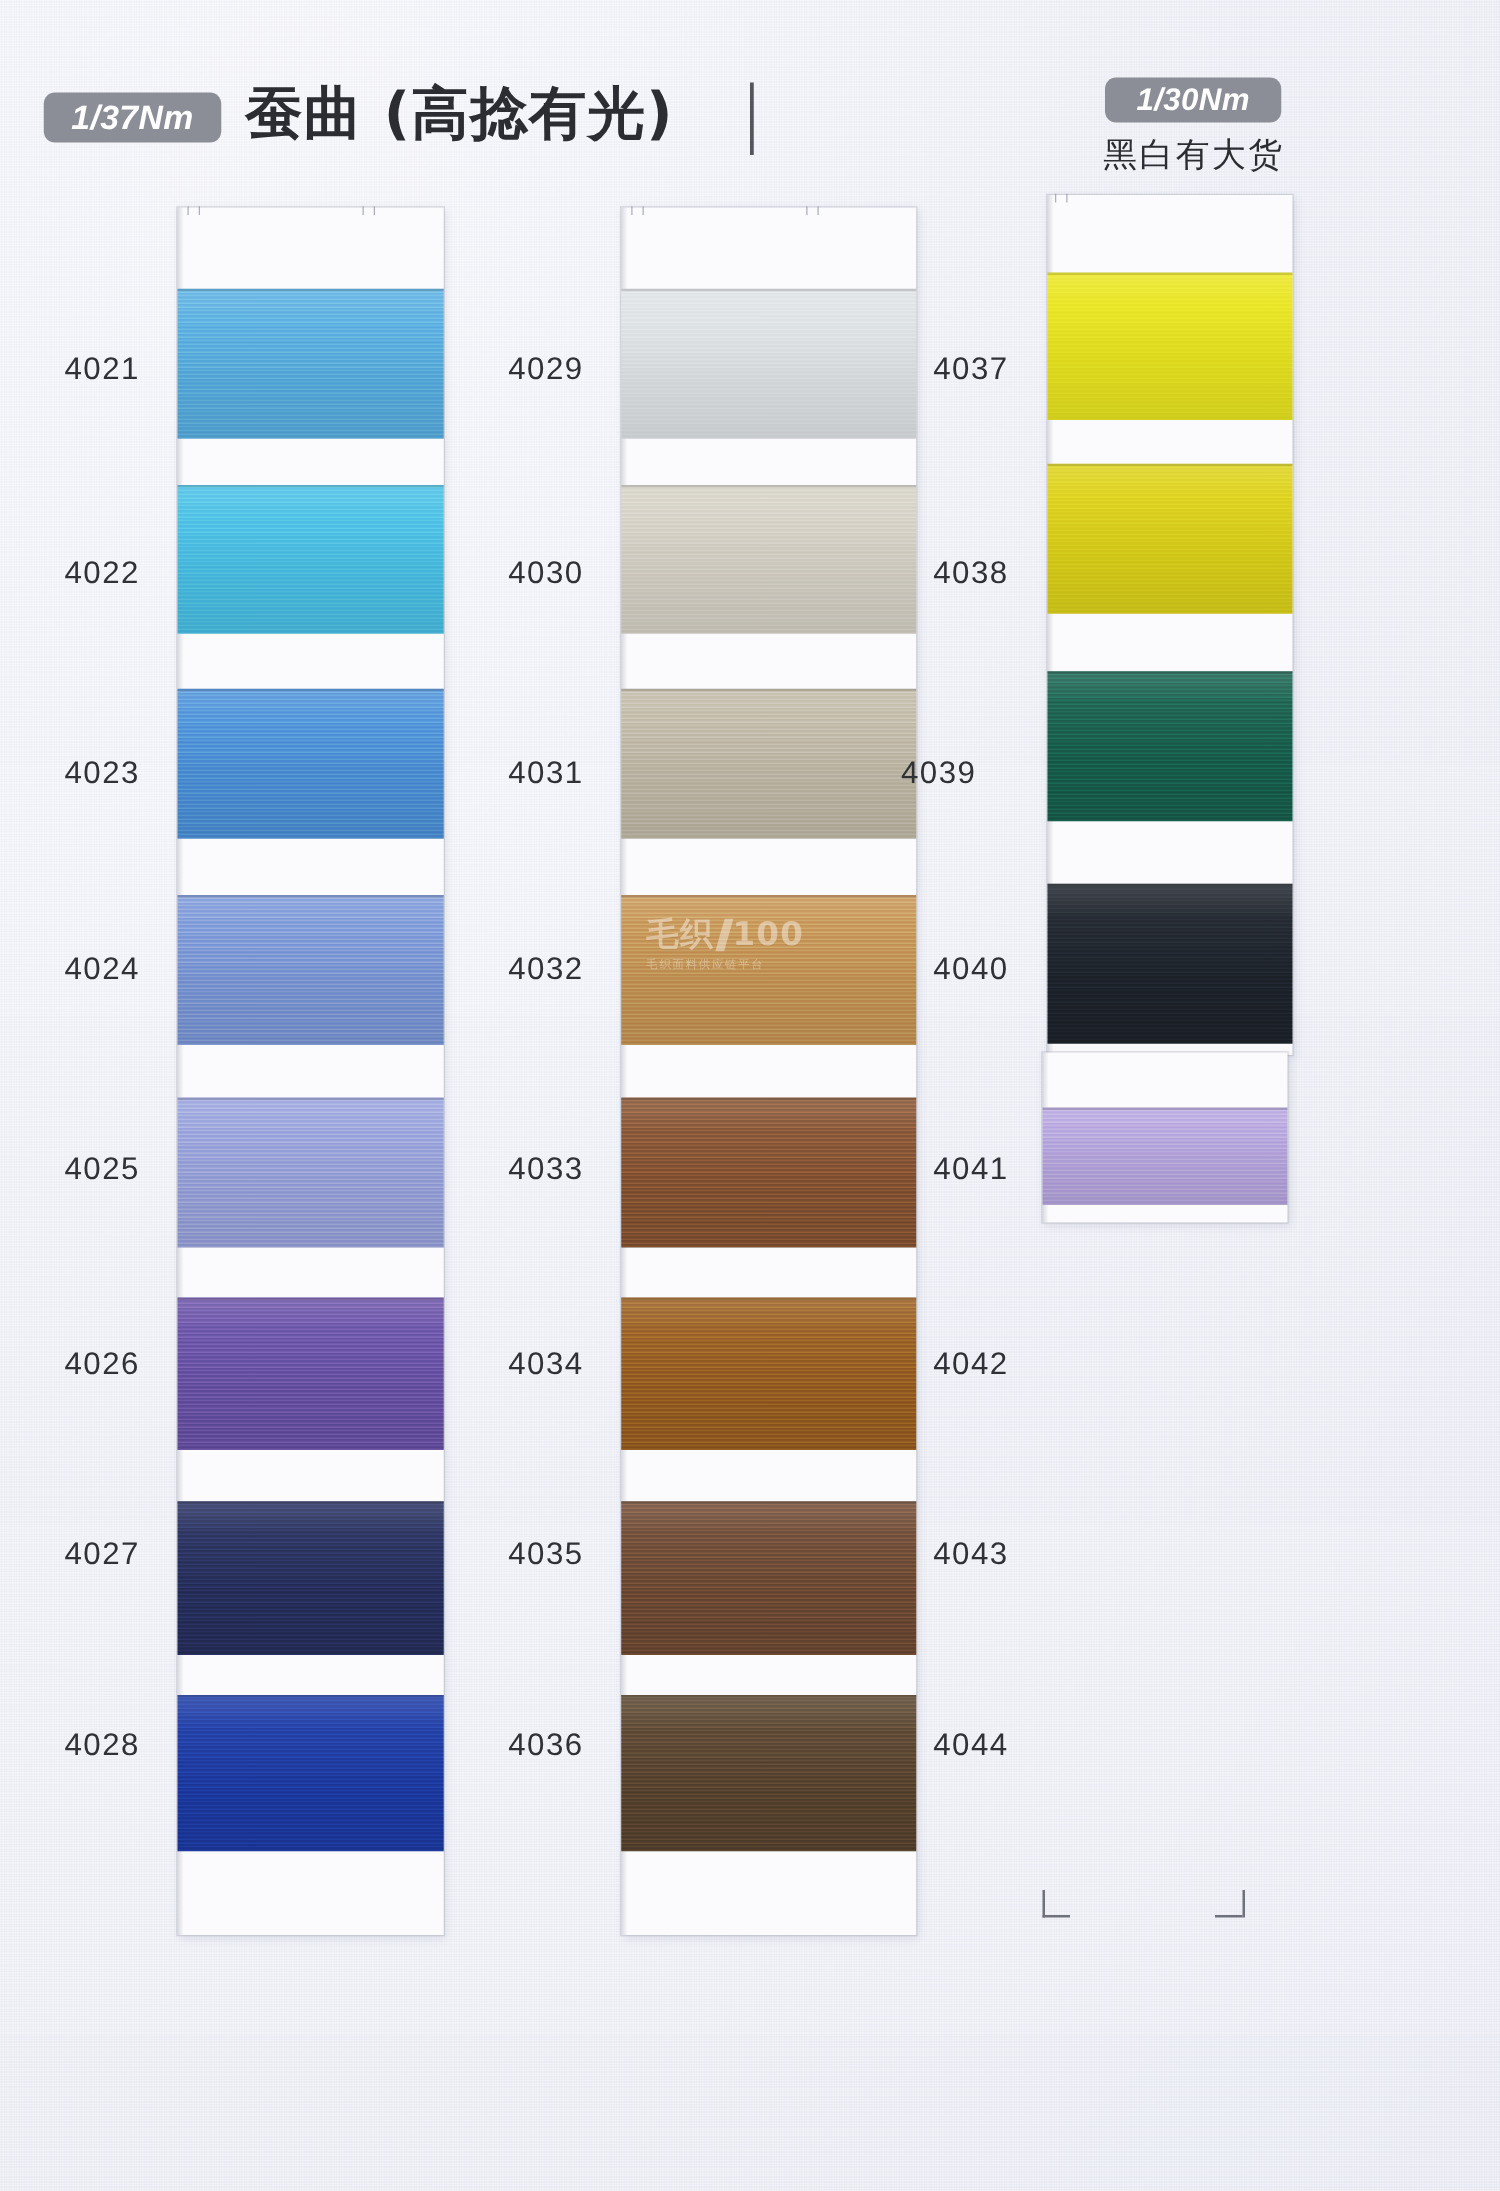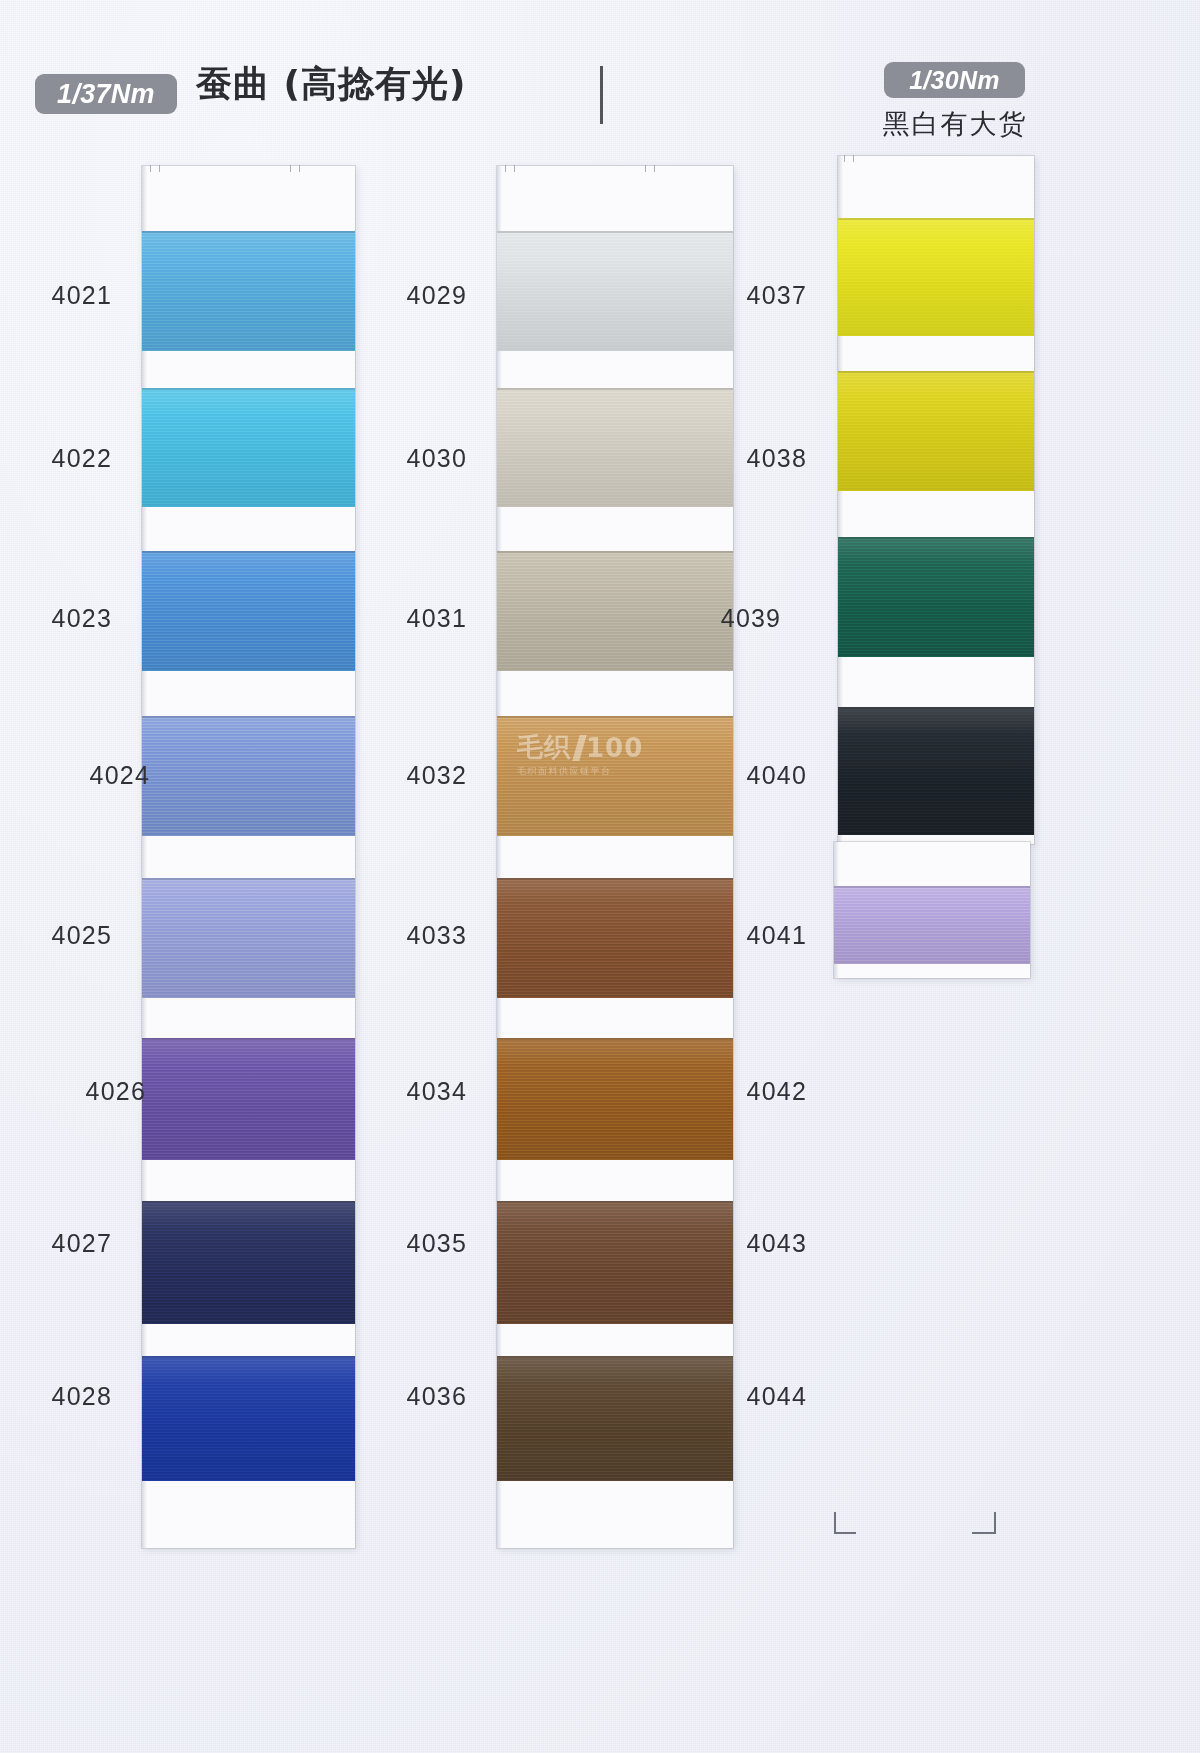--- a/index.html
+++ b/index.html
@@ -54,21 +54,21 @@
     font-style: italic;
   }
   .badge-main {
     left: 35px; top: 22px;
     width: 142px; height: 40px;
     font-size: 27px;
   }
   .title-cn {
     position: absolute;
     left: 196px; top: 8px;
-    font-size: 36px;
+    font-size: 46px;
     font-weight: bold;
     color: #2b2d33;
     letter-spacing: 1px;
     white-space: nowrap;
     font-family: "DejaVu Sans", "Liberation Sans", sans-serif;
   }
   .divider-bar {
     position: absolute;
     left: 600px; top: 14px;
     width: 3px; height: 58px;
@@ -274,23 +274,23 @@
     <div class="swatch" style="top:1190px; height:125px; background-color:#1d3ba5;">
       <div class="threads"></div>
         <div class="sheen"></div>
         <div class="edge"></div>
     </div>
   </div>
 
   <div class="code-label" style="left:0px; top:281px; width:112px;">4021</div>
   <div class="code-label" style="left:0px; top:444px; width:112px;">4022</div>
   <div class="code-label" style="left:0px; top:604px; width:112px;">4023</div>
-  <div class="code-label" style="left:16px; top:761px; width:112px;padding-left:22px;">4024</div>
+  <div class="code-label" style="left:0px; top:761px; width:112px;">4024</div>
   <div class="code-label" style="left:0px; top:921px; width:112px;">4025</div>
-  <div class="code-label" style="left:10px; top:1077px; width:112px;padding-left:24px;">4026</div>
+  <div class="code-label" style="left:0px; top:1077px; width:112px;">4026</div>
   <div class="code-label" style="left:0px; top:1229px; width:112px;">4027</div>
   <div class="code-label" style="left:0px; top:1382px; width:112px;">4028</div>
 </div>
 
 <div class="column">
 
   <div class="card" style="left:497px; top:166px; width:236px; height:1382px;">
     <div class="notch" style="left:8px;"></div>
     <div class="notch" style="left:148px;"></div>
 

